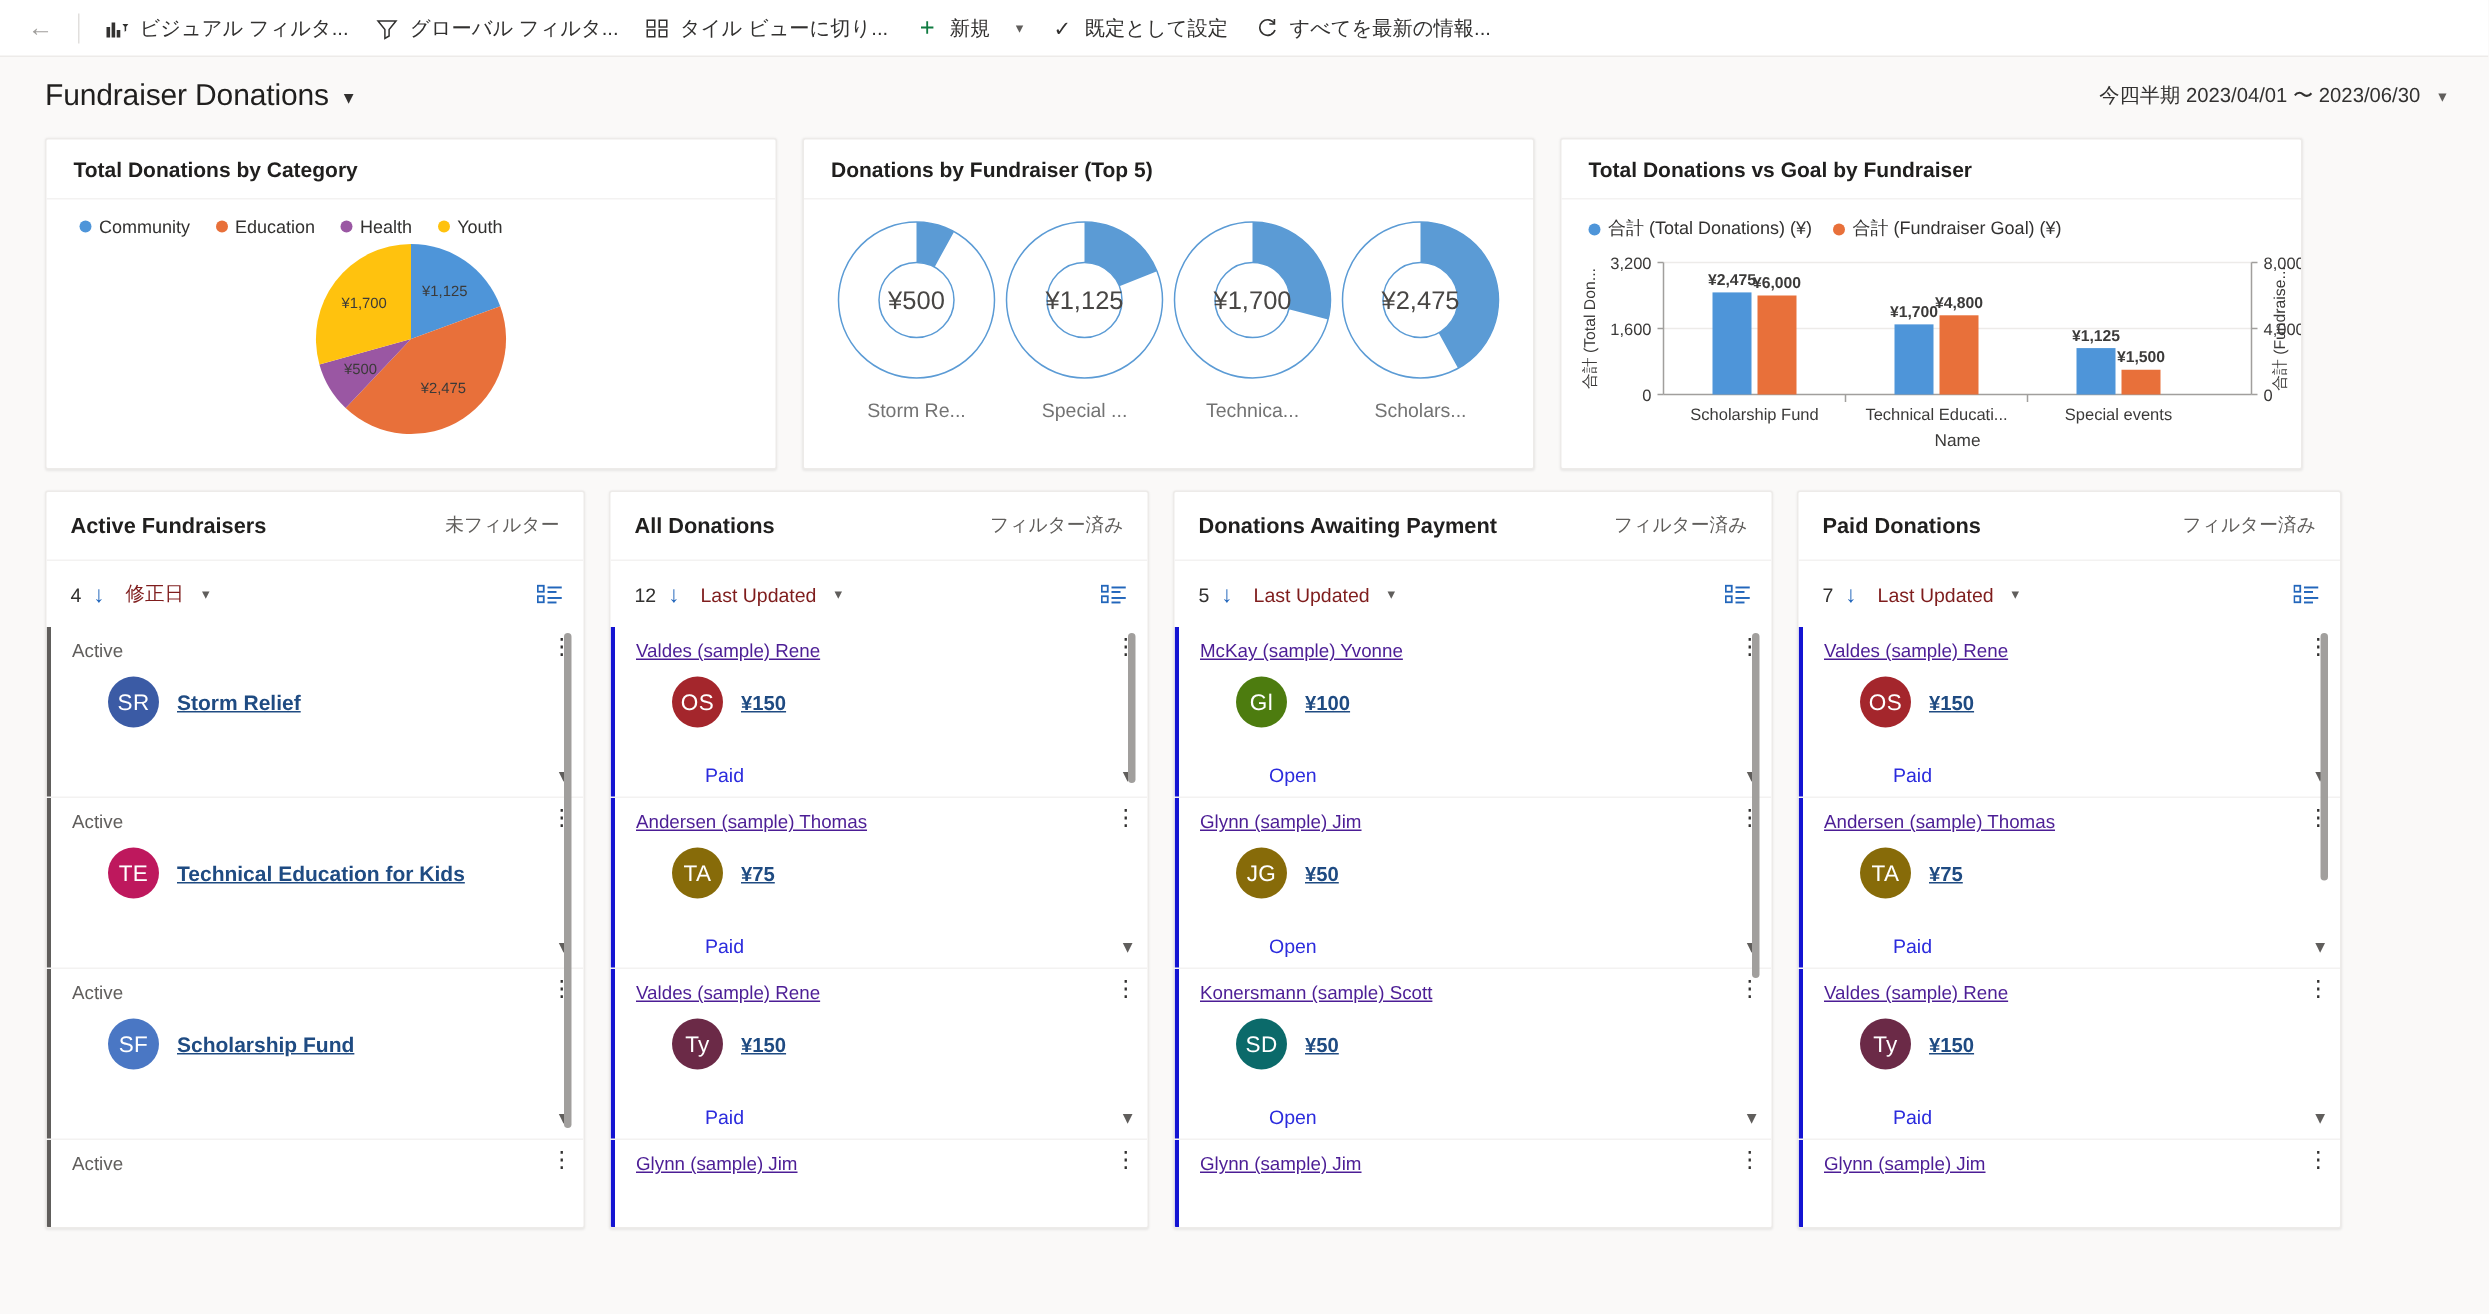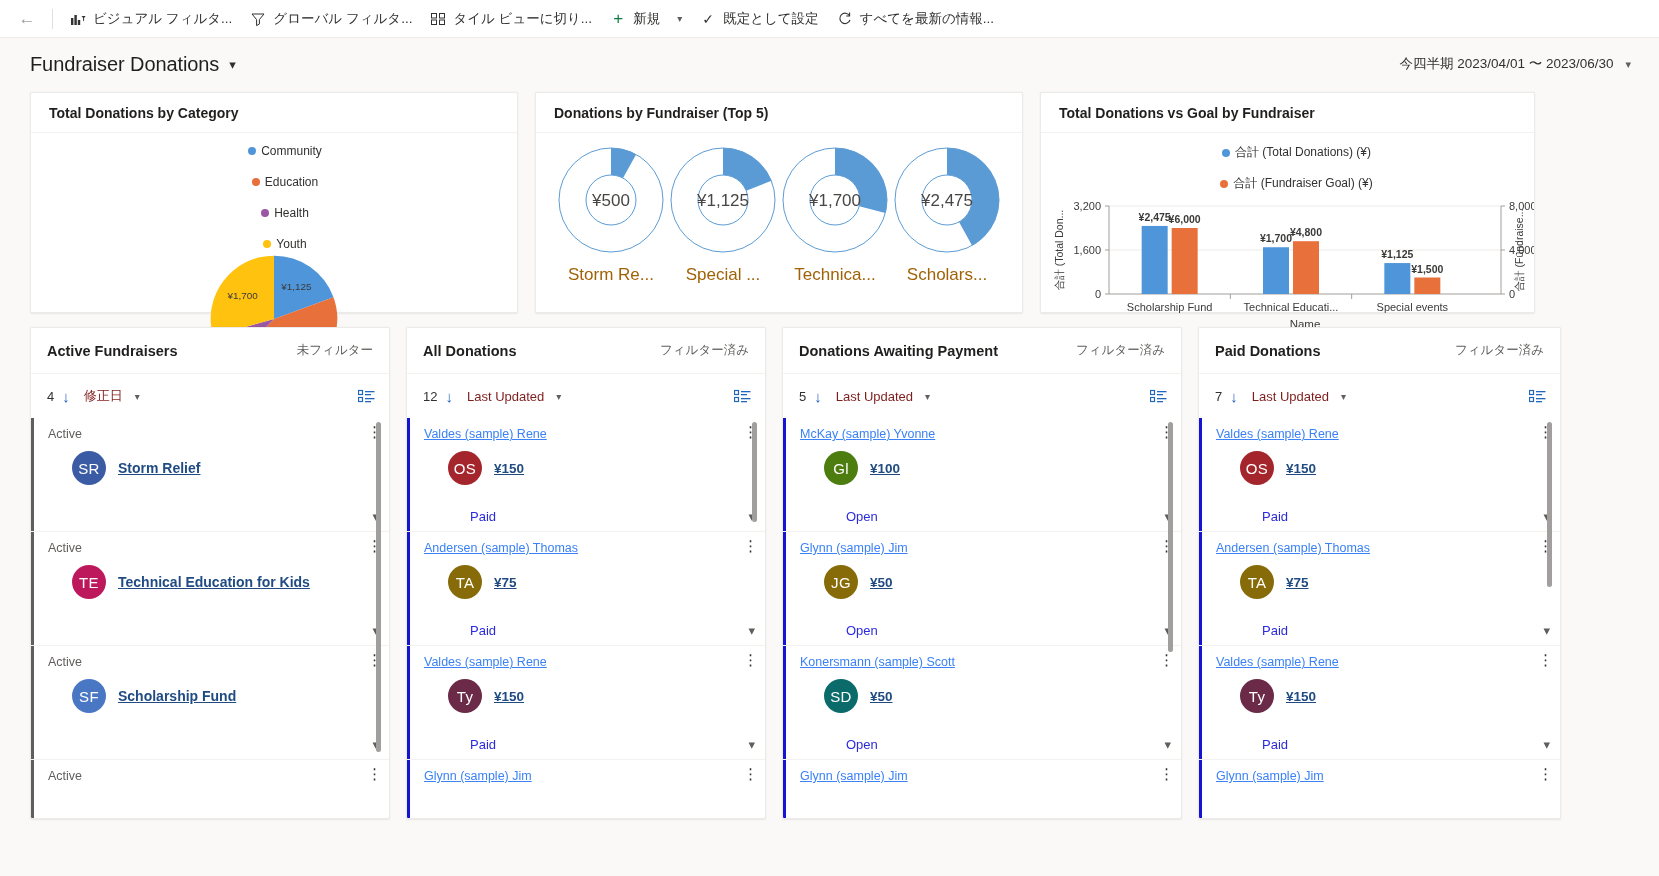--- a/index.html
+++ b/index.html
@@ -92,37 +92,36 @@
     border-bottom: 1px solid #f3f2f1;
   }
   .chart-body { position:relative; height: 180px; }
 
   .legend {
     display:flex; align-items:center;
     gap: 17px;
     padding: 11px 0 0 22px;
     font-size: 12px;
     color:#323130;
-    flex-direction:column;
   }
   .legend-item { display:flex; align-items:center; gap:5px; white-space:nowrap; }
   .legend-dot { width:8px; height:8px; border-radius:50%; display:inline-block; }
 
   .pie-wrap { display:flex; justify-content:center; margin-top: 2px; }
 
   
   .donut-row {
     display:flex; justify-content:space-between;
     padding: 12px 20px 0 20px;
   }
   .donut-cell { width:110px; text-align:center; }
   .donut-label {
     margin-top: 6px;
-    font-size: 17px;
-    color:#a16207;
+    font-size: 13px;
+    color:#737373;
     white-space:nowrap; overflow:hidden; text-overflow:ellipsis;
   }
 
   
   .bar-chart-area { position:relative; height: 140px; margin-top: 2px; }
 
   
   .board {
     display:flex;
     gap: 16px;
@@ -184,21 +183,21 @@
   }
   .item-accent { width:3px; flex:none; }
   .item-inner { flex:1; padding: 9px 14px 0 14px; position:relative; }
 
   .item-top {
     display:flex; align-items:flex-start;
     font-size:12.5px;
   }
   .item-status-top { color:#605e5c; font-size:12.5px; }
   .item-link-top {
-    color:#3b82f6; font-size:12.5px; text-decoration:underline;
+    color:#4c1d95; font-size:12.5px; text-decoration:underline;
   }
   .kebab {
     position:absolute; top:6px; right:10px;
     line-height:1; color:#323130; font-size:15px;
     letter-spacing: 0; width:12px; text-align:center;
   }
 
   .item-mid {
     display:flex; align-items:center;
     gap: 12px;

